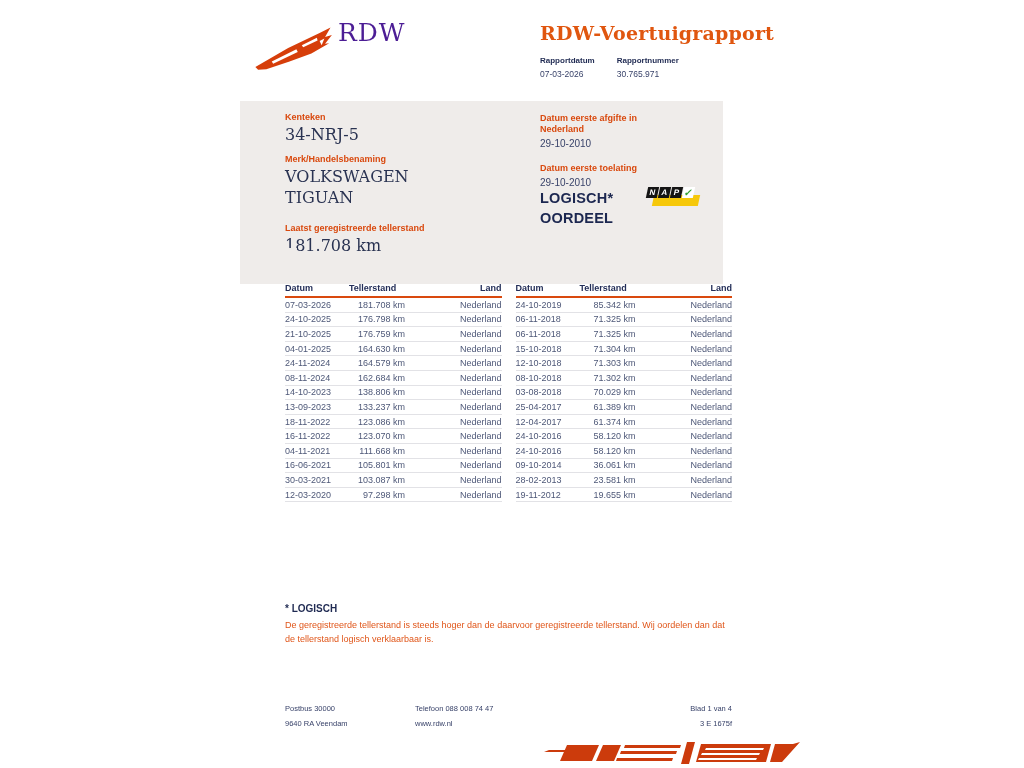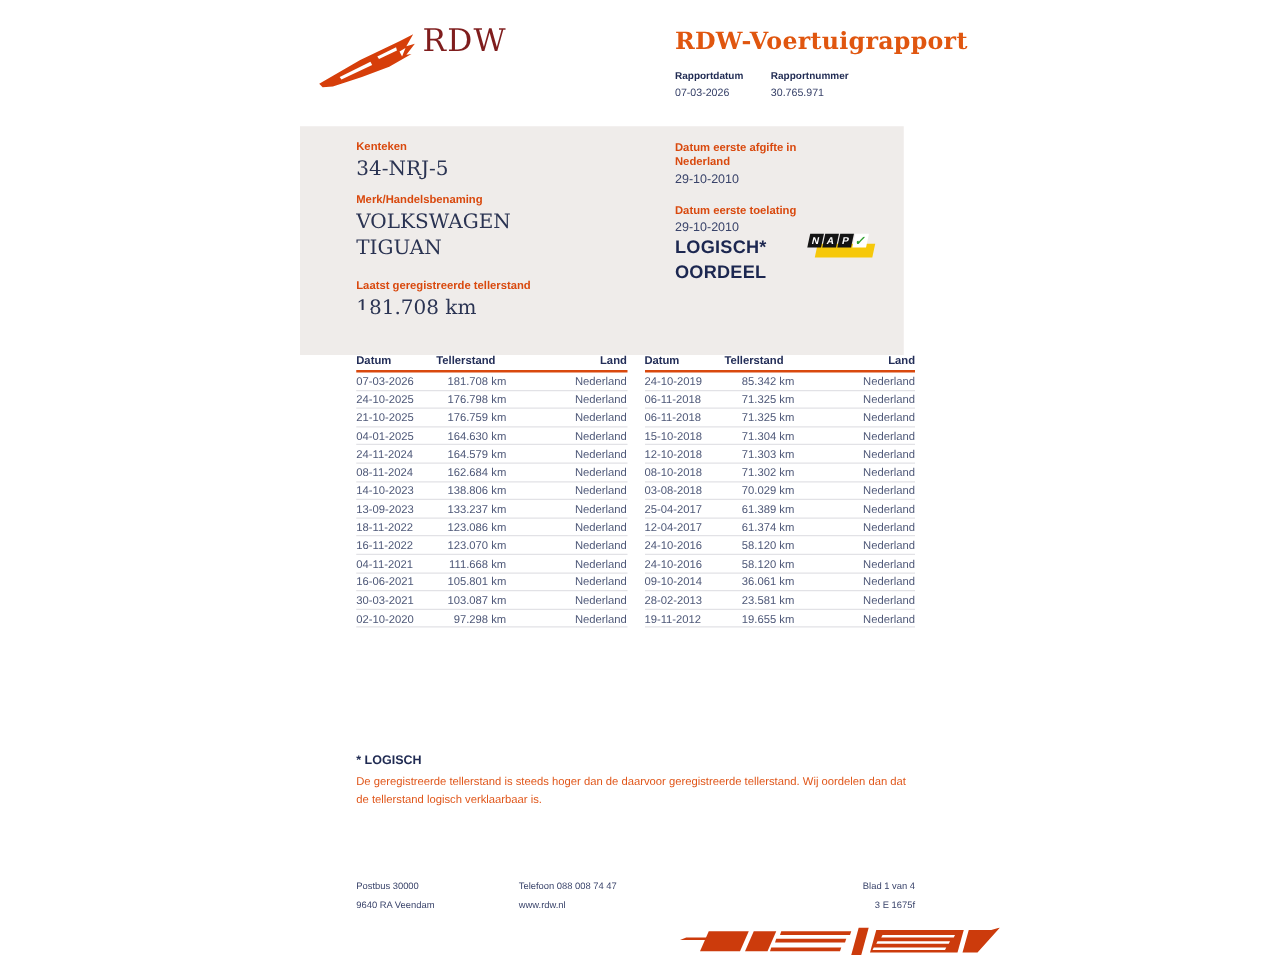--- a/index.html
+++ b/index.html
@@ -2,21 +2,21 @@
 <html><head>
 <meta charset="utf-8">
 <style>
   html,body{margin:0;padding:0;background:#fff;}
   .page{position:relative;width:1024px;height:768px;background:#ffffff;overflow:hidden;
         font-family:"Liberation Sans",sans-serif;color:#2B3553;}
 
   
   .logo-bird{position:absolute;left:254px;top:24px;width:82px;height:52px;}
   .logo-text{position:absolute;left:338px;top:18px;font-family:"DejaVu Serif",serif;
-             font-size:25px;font-weight:500;color:#7f1d1d;letter-spacing:1px;}
+             font-size:25px;font-weight:500;color:#4c1d95;letter-spacing:1px;}
   .doc-title{position:absolute;left:540px;top:22px;font-family:"DejaVu Serif",serif;
              font-size:19px;font-weight:bold;color:#E0560F;letter-spacing:.2px;}
   .report-meta{position:absolute;left:540px;top:56px;display:flex;gap:22px;}
   .meta-label{font-size:8px;font-weight:bold;color:#1F2A52;}
   .meta-value{font-size:8.5px;color:#39436A;margin-top:4px;}
 
   
   .panel{position:absolute;left:240px;top:101px;width:483px;height:183px;background:#EFECEA;}
   .panel-tail{position:absolute;left:240px;top:248px;width:57px;height:14px;background:#EFECEA;
               border-radius:0 0 14px 0;}
@@ -192,21 +192,21 @@
               <span class="cell c-date">16-06-2021</span>
               <span class="cell c-km">105.801 km</span>
               <span class="cell c-land">Nederland</span>
             </div>
             <div class="trow">
               <span class="cell c-date">30-03-2021</span>
               <span class="cell c-km">103.087 km</span>
               <span class="cell c-land">Nederland</span>
             </div>
             <div class="trow">
-              <span class="cell c-date">02-10-2020</span>
+              <span class="cell c-date">12-03-2020</span>
               <span class="cell c-km">97.298 km</span>
               <span class="cell c-land">Nederland</span>
             </div>
           </div>
       </div>
       <div class="mtable">
         <div class="thead">
           <span class="cell c-date">Datum</span>
           <span class="cell c-km">Tellerstand</span>
           <span class="cell c-land">Land</span>

